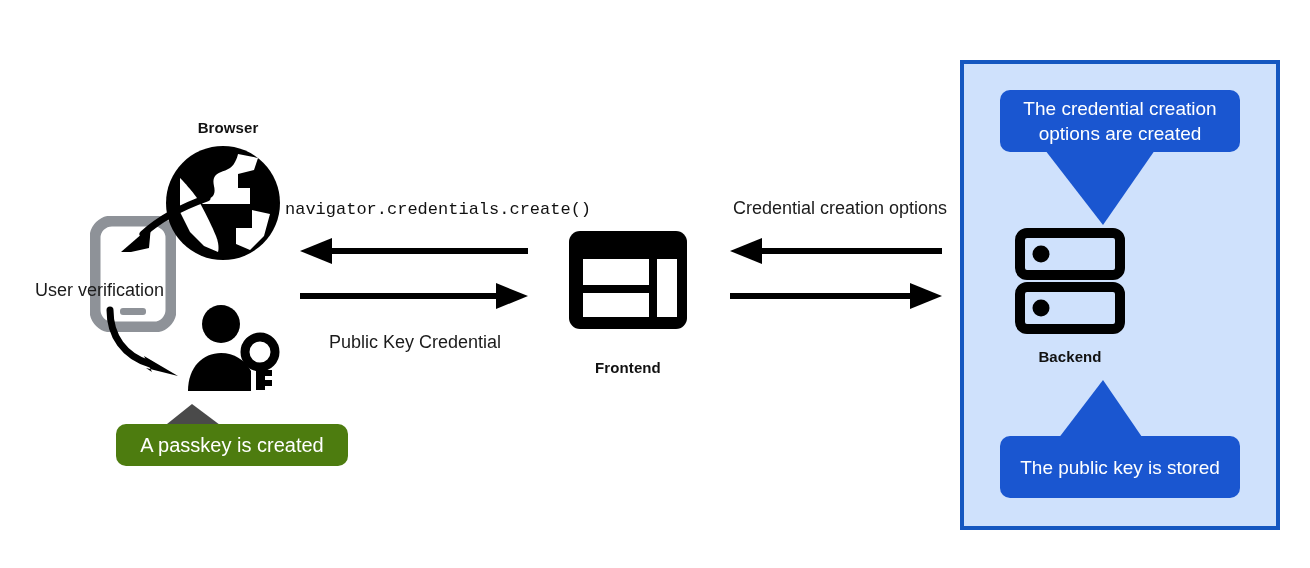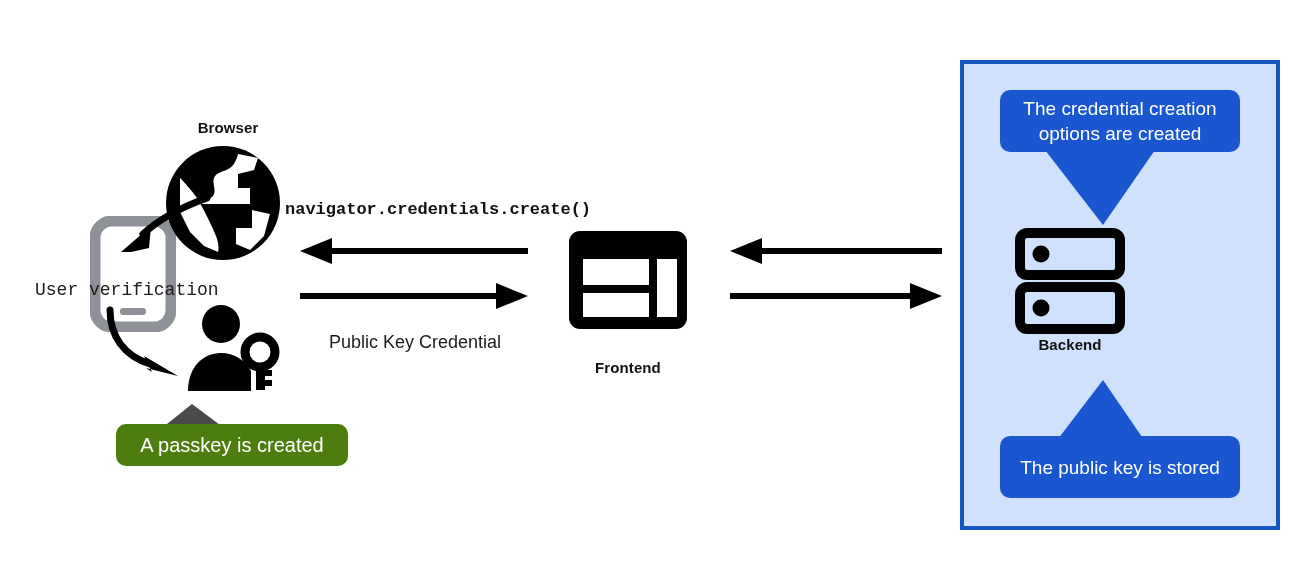--- a/index.html
+++ b/index.html
@@ -34,21 +34,21 @@
   .label-plain {
     font-family: "Liberation Sans", sans-serif;
     font-weight: 400;
     font-size: 18px;
     color: #1b1b1b;
     text-align: center;
     white-space: nowrap;
   }
   .label-mono {
     font-family: "Liberation Mono", "DejaVu Sans Mono", monospace;
-    font-weight: 700;
+    font-weight: 400;
     font-size: 17px;
     color: #111111;
     text-align: center;
     white-space: nowrap;
   }
 
   
   #backend-panel {
     left: 960px;
     top: 60px;
@@ -105,21 +105,21 @@
     <span>The credential creation options are created</span>
   </div>
 
   <svg class="svgbox" style="left:1015px; top:228px;" width="110" height="110" viewBox="0 0 110 110">
     <rect x="5" y="5" width="100" height="42" rx="7" ry="7" fill="none" stroke="#000000" stroke-width="10"></rect>
     <circle cx="26" cy="26" r="8.5" fill="#000000"></circle>
     <rect x="5" y="59" width="100" height="42" rx="7" ry="7" fill="none" stroke="#000000" stroke-width="10"></rect>
     <circle cx="26" cy="80" r="8.5" fill="#000000"></circle>
   </svg>
 
-  <div class="abs label-bold" style="left:1000px; top:336px; width:140px;">Backend</div>
+  <div class="abs label-bold" style="left:1000px; top:348px; width:140px;">Backend</div>
 
   <svg class="svgbox pointer" style="left:1045px; top:380px;" width="110" height="76" viewBox="0 0 110 76">
     <polygon points="58,0 110,76 0,76" fill="#1a56d0"></polygon>
   </svg>
 
   <div class="abs callout callout-blue" style="left:1000px; top:436px; width:240px; height:62px;">
     <span>The public key is stored</span>
   </div>
 
   <div class="abs label-bold" style="left:163px; top:119px; width:130px;">Browser</div>
@@ -141,21 +141,21 @@
   <svg class="svgbox" style="left:95px; top:190px;" width="120" height="90" viewBox="0 0 120 90">
     <path d="M112 8 C95 14 70 24 48 44" stroke="#000000" stroke-width="7" fill="none" stroke-linecap="round"></path>
     <polygon points="26,62 56,36 54,58 36,62" fill="#000000"></polygon>
   </svg>
 
   <svg class="svgbox" style="left:100px; top:306px;" width="110" height="80" viewBox="0 0 110 80">
     <path d="M10 4 C10 30 24 50 50 58" stroke="#000000" stroke-width="7" fill="none" stroke-linecap="round"></path>
     <polygon points="78,70 44,50 52,66 46,62" fill="#000000"></polygon>
   </svg>
 
-  <div class="abs label-plain" style="left:35px; top:280px; width:150px; text-align:left;font-family:Liberation Mono, monospace;">User verification</div>
+  <div class="abs label-plain" style="left:35px; top:280px; width:150px; text-align:left;">User verification</div>
 
   <svg class="svgbox" style="left:186px; top:305px;" width="96" height="86" viewBox="0 0 96 86">
     <circle cx="35" cy="19" r="19" fill="#000000"></circle>
     <path d="M2 86 C2 62 17 48 35 48 C48 48 59 55 65 66 L65 86 Z" fill="#000000"></path>
     <circle cx="74" cy="47" r="15" fill="none" stroke="#000000" stroke-width="9"></circle>
     <rect x="70" y="59" width="9" height="26" fill="#000000"></rect>
     <rect x="78" y="65" width="8" height="6" fill="#000000"></rect>
     <rect x="78" y="75" width="8" height="6" fill="#000000"></rect>
   </svg>
 
@@ -182,20 +182,21 @@
     <polygon points="0,13 32,0 32,26" fill="#000000"></polygon>
   </svg>
 
   <svg class="svgbox" style="left:300px; top:283px;" width="228" height="26" viewBox="0 0 228 26">
     <line x1="0" y1="13" x2="200" y2="13" stroke="#000000" stroke-width="6"></line>
     <polygon points="228,13 196,0 196,26" fill="#000000"></polygon>
   </svg>
 
   <div class="abs label-plain" style="left:280px; top:332px; width:270px;">Public Key Credential</div>
 
+  <div class="abs label-plain" style="left:700px; top:198px; width:280px;">Credential creation options</div>
 
   <svg class="svgbox" style="left:730px; top:238px;" width="212" height="26" viewBox="0 0 212 26">
     <line x1="26" y1="13" x2="212" y2="13" stroke="#000000" stroke-width="6"></line>
     <polygon points="0,13 32,0 32,26" fill="#000000"></polygon>
   </svg>
 
   <svg class="svgbox" style="left:730px; top:283px;" width="212" height="26" viewBox="0 0 212 26">
     <line x1="0" y1="13" x2="184" y2="13" stroke="#000000" stroke-width="6"></line>
     <polygon points="212,13 180,0 180,26" fill="#000000"></polygon>
   </svg>

